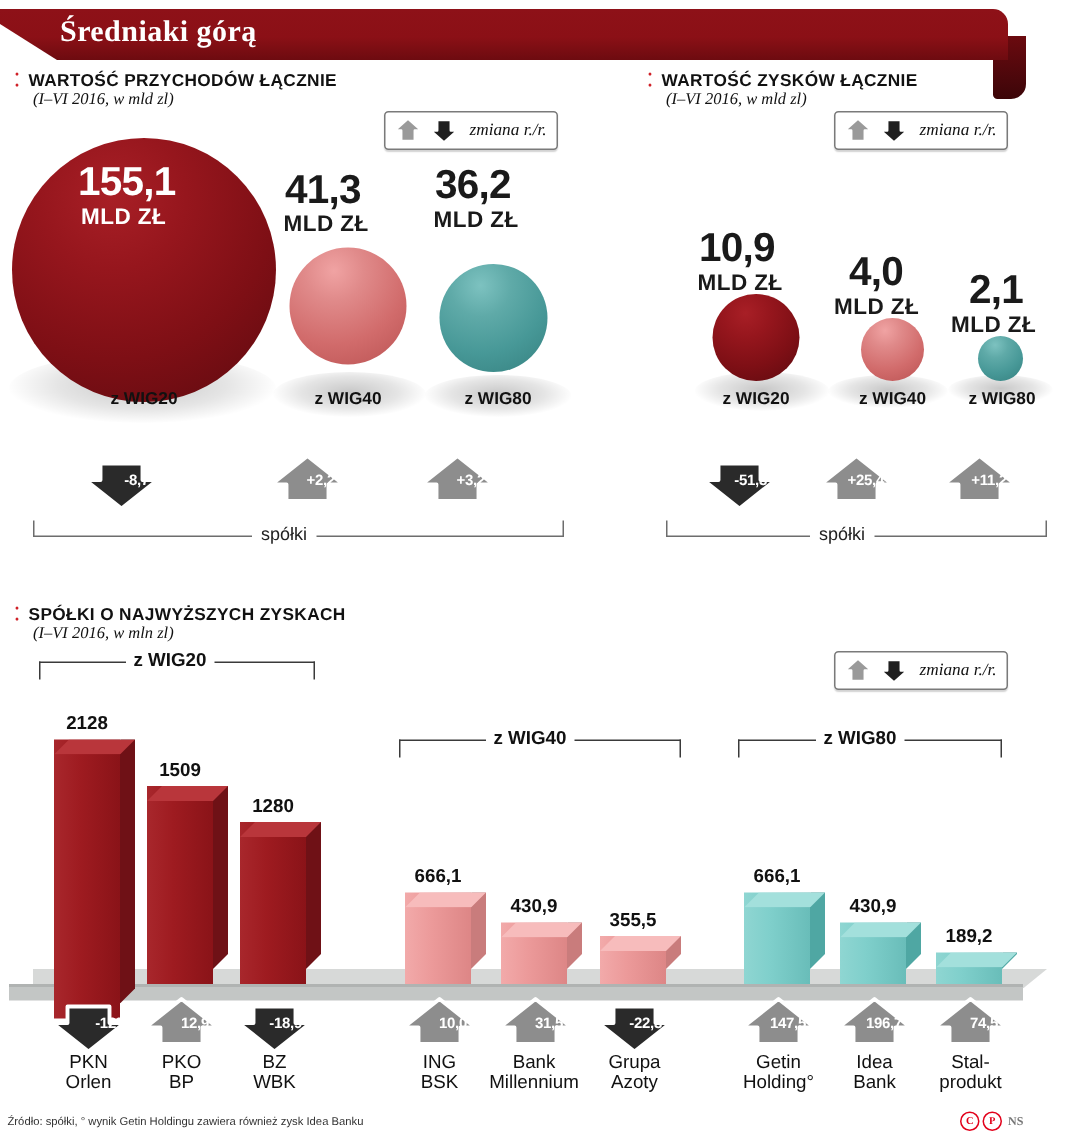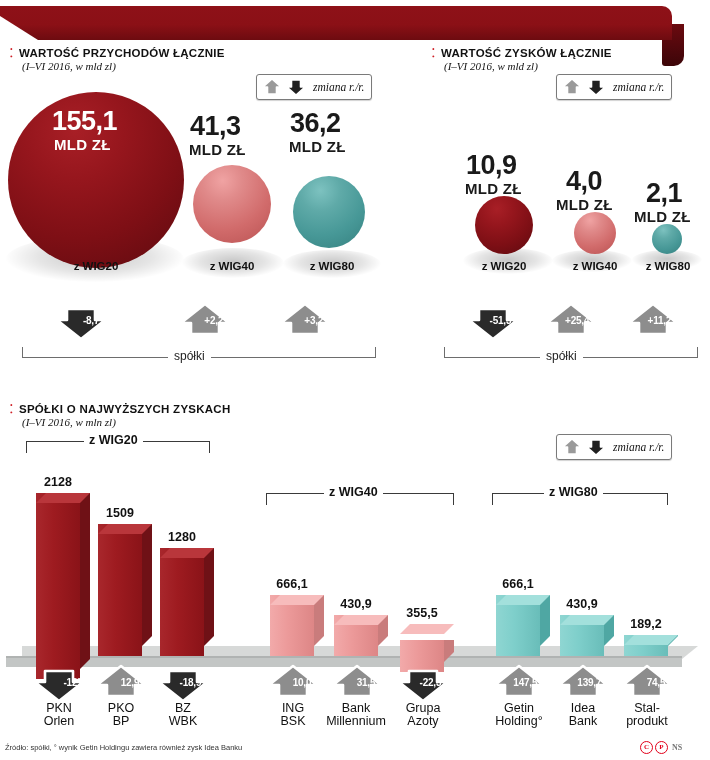--- a/index.html
+++ b/index.html
@@ -104,20 +104,21 @@
     color:#e2001a;font-size:7px;font-weight:bold;display:flex;align-items:center;
     justify-content:center;line-height:1;}
   .logo .ns{font-size:8px;font-weight:bold;color:#777;margin-left:2px;}
 </style>
 </head>
 <body>
 
 <div class="abs" id="title-ribbon">
   <div class="ribbon-fold"></div>
   <div class="ribbon-body"></div>
+  <div class="ribbon-title">Średniaki górą</div>
 </div>
 
 <div class="abs sec-head" style="left:10px;top:44px;">
   <span class="bullet">⁚</span><span>Wartość przychodów łącznie</span>
 </div>
 <div class="abs sec-sub" style="left:22px;top:60px;">(I–VI 2016, w mld zl)</div>
 
 <div class="abs sec-head" style="left:432px;top:44px;">
   <span class="bullet">⁚</span><span>Wartość zysków łącznie</span>
 </div>
@@ -363,21 +364,21 @@
   <svg width="54" height="34" viewBox="0 0 54 34">
       <path d="M27 2 L51 21 L41 21 L41 32 L13 32 L13 21 L3 21 Z" fill="#8d8d8d" stroke="#fff" stroke-width="2.6" stroke-linejoin="round"></path>
     </svg>
   <span class="txt">31,5%</span>
 </div>
 <div class="bar-name abs" style="left:312px;top:702px;width:88px;">
   <div>Bank</div>
   <div>Millennium</div>
 </div>
 
-<div class="bar abs" style="left:400px;top:624px;width:44px;height:48px;">
+<div class="bar abs" style="left:400px;top:624px;width:44px;height:32px;">
   <div class="side" style="height:22px;background:#c97c7c;clip-path:polygon(0 0,10px -10px,10px 12px,0 22px);"></div>
   <div class="face" style="height:32px;background:linear-gradient(90deg,#f2aaaa 0%,#ec9a9a 40%,#dd8686 100%);"></div>
   <div class="cap" style="background:#f7bcbc;clip-path:polygon(0 10px,10px 0,54px 0,44px 10px);width:54px;"></div>
   <div class="lbl" style="top:-18px;">355,5</div>
 </div>
 <div class="badge down abs" style="left:396px;top:668px;">
   <svg width="54" height="34" viewBox="0 0 54 34">
       <path d="M27 33 L3 14 L13 14 L13 3 L41 3 L41 14 L51 14 Z" fill="#2a2a2a" stroke="#fff" stroke-width="2.6" stroke-linejoin="round"></path>
     </svg>
   <span class="txt">-22,3%</span>
@@ -407,21 +408,21 @@
 <div class="bar abs" style="left:560px;top:615px;width:44px;height:41px;">
   <div class="side" style="height:31px;background:#4fa7a3;clip-path:polygon(0 0,10px -10px,10px 21px,0 31px);"></div>
   <div class="face" style="height:41px;background:linear-gradient(90deg,#8fd6d2 0%,#7fcfcb 40%,#69bdb9 100%);"></div>
   <div class="cap" style="background:#a3e0dc;clip-path:polygon(0 10px,10px 0,54px 0,44px 10px);width:54px;"></div>
   <div class="lbl" style="top:-18px;">430,9</div>
 </div>
 <div class="badge up abs" style="left:556px;top:664px;">
   <svg width="54" height="34" viewBox="0 0 54 34">
       <path d="M27 2 L51 21 L41 21 L41 32 L13 32 L13 21 L3 21 Z" fill="#8d8d8d" stroke="#fff" stroke-width="2.6" stroke-linejoin="round"></path>
     </svg>
-  <span class="txt">139,7%</span>
+  <span class="txt">196,7%</span>
 </div>
 <div class="bar-name abs" style="left:543px;top:702px;width:80px;">
   <div>Idea</div>
   <div>Bank</div>
 </div>
 
 <div class="bar abs" style="left:624px;top:635px;width:44px;height:21px;">
   <div class="side" style="height:11px;background:#4fa7a3;clip-path:polygon(0 0,10px -10px,10px 1px,0 11px);"></div>
   <div class="face" style="height:21px;background:linear-gradient(90deg,#8fd6d2 0%,#7fcfcb 40%,#69bdb9 100%);"></div>
   <div class="cap" style="background:#a3e0dc;clip-path:polygon(0 10px,10px 0,54px 0,44px 10px);width:54px;"></div>

